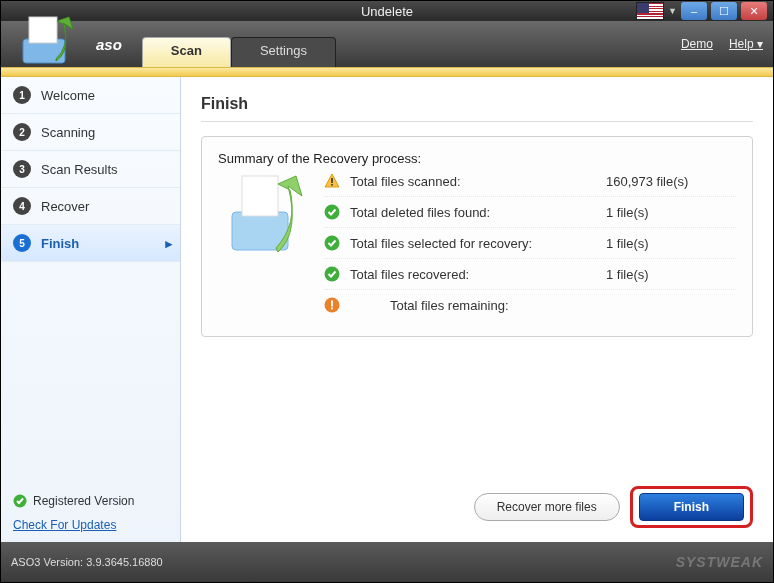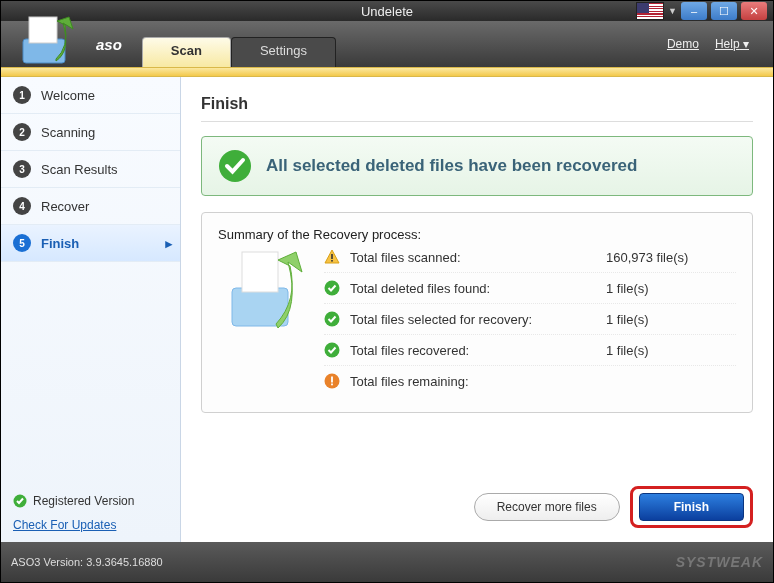--- a/index.html
+++ b/index.html
@@ -16,21 +16,21 @@
 .winbtn.max { background: linear-gradient(#6fa9e6,#3d7cc9); }
 .winbtn.close { background: linear-gradient(#e97c7c,#c44040); }
 
 .header { height: 46px; background: linear-gradient(#6a6a6a,#3a3a3a); display: flex; align-items: center; position: relative; }
 .shred-icon { width: 70px; height: 60px; position: absolute; left: 10px; top: -10px; z-index: 5; }
 .brand { color: #fff; font-weight: bold; font-style: italic; font-size: 15px; margin-left: 95px; }
 .tabs { display: flex; margin-left: 20px; height: 30px; align-self: flex-end; }
 .tab { padding: 5px 28px; font-size: 13px; border-radius: 4px 4px 0 0; cursor: pointer; }
 .tab.active { background: linear-gradient(#fefbe8,#f8e9a3); color: #333; font-weight: bold; border: 1px solid #aaa; border-bottom: none; }
 .tab.inactive { background: #4a4a4a; color: #ddd; border: 1px solid #222; border-bottom: none; }
-.header-right { margin-left: auto; display: flex; gap: 16px; padding-right: 24px; color: #eee; font-size: 12px; }
+.header-right { margin-left: auto; display: flex; gap: 16px; padding-right: 10px; color: #eee; font-size: 12px; }
 .header-right span { text-decoration: underline; cursor: pointer; }
 
 .goldbar { height: 10px; background: linear-gradient(#fbe8a0,#f3c94b); border-top: 1px solid #d9b84a; border-bottom: 1px solid #d9b84a; }
 
 .body { flex: 1; display: flex; min-height: 0; }
 .sidebar { width: 180px; background: linear-gradient(#f8fbff,#eef4fb); border-right: 1px solid #c9d6e6; display: flex; flex-direction: column; }
 .steps { flex: 1; }
 .step { display: flex; align-items: center; padding: 9px 12px; gap: 10px; cursor: pointer; font-size: 13px; color: #333; border-bottom: 1px solid #e3ecf5; }
 .step.active { background: linear-gradient(#eaf3ff,#d6e8ff); color: #1a5fb4; font-weight: bold; position: relative; }
 .step.active::after { content: "▸"; position: absolute; right: 8px; color: #1a5fb4; }
@@ -45,21 +45,21 @@
 .divider { height: 1px; background: #ddd; margin-bottom: 14px; }
 .success-box { border: 1px solid #7db87d; background: linear-gradient(#f4fbf4,#e6f4e6); border-radius: 4px; padding: 12px 16px; display: flex; align-items: center; gap: 14px; margin-bottom: 16px; }
 .success-box .msg { font-size: 17px; font-weight: bold; color: #3a6378; }
 
 .summary-box { border: 1px solid #d0d0d0; border-radius: 4px; padding: 14px 16px 16px; background: #fdfdfd; }
 .summary-title { font-weight: normal; font-size: 13px; color: #222; }
 .summary-body { display: flex; gap: 16px; align-items: flex-start; }
 .summary-icon { width: 90px; height: 100px; flex-shrink: 0; }
 .summary-rows { flex: 1; }
 .srow { display: flex; align-items: center; padding: 7px 0; font-size: 13px; color: #333; border-bottom: 1px dotted #e8e8e8; }
-.srow:last-child { border-bottom: none; }
+.srow:last-child { border-bottom: none; gap: 40px; }
 .srow .ic { width: 16px; height: 16px; margin-right: 10px; flex-shrink: 0; }
 .srow .lbl { flex: 1; }
 .srow .val { width: 130px; color: #333; }
 
 .footer-btns { margin-top: auto; display: flex; justify-content: flex-end; gap: 10px; padding-top: 12px; align-items: center; }
 .btn { padding: 6px 22px; border-radius: 14px; font-size: 12px; cursor: pointer; }
 .btn-secondary { background: linear-gradient(#fff,#eee); border: 1px solid #aaa; color: #333; }
 .btn-primary-wrap { border: 3px solid #d42020; border-radius: 8px; padding: 4px 6px; }
 .btn-primary { background: linear-gradient(#2d7fe0,#0b3f9e); border: 1px solid #0a3580; color: #fff; font-weight: bold; padding: 6px 34px; border-radius: 4px; }
 
@@ -135,27 +135,20 @@
           <span>Registered Version</span>
         </div>
         <div class="updates">Check For Updates</div>
       </div>
     </div>
 
     <div class="main">
       <h2 class="page-title">Finish</h2>
       <div class="divider"></div>
 
-      <div class="success-box">
-        <svg width="34" height="34">
-            <circle cx="17" cy="17" r="16" fill="#3fae3a"></circle>
-            <path d="M9 17 L14.5 22.5 L25 11" stroke="#fff" stroke-width="4" fill="none" stroke-linecap="round"></path>
-          </svg>
-        <span class="msg">All selected deleted files have been recovered</span>
-      </div>
 
       <div class="summary-box">
         <div class="summary-title">Summary of the Recovery process:</div>
         <div class="summary-body">
           <svg class="summary-icon" viewBox="0 0 90 100">
             <rect x="14" y="46" width="56" height="38" rx="4" fill="#a9d4f2" stroke="#7fb8e8"></rect>
             <rect x="24" y="10" width="36" height="40" fill="#fff" stroke="#ddd"></rect>
             <path d="M 60 86 Q 82 66 70 20 L 84 30 L 78 10 L 60 18 L 72 24 Q 80 58 58 82 Z" fill="#8fd06a" stroke="#5fae3a"></path>
           </svg>
           <div class="summary-rows" id="summary-rows">

